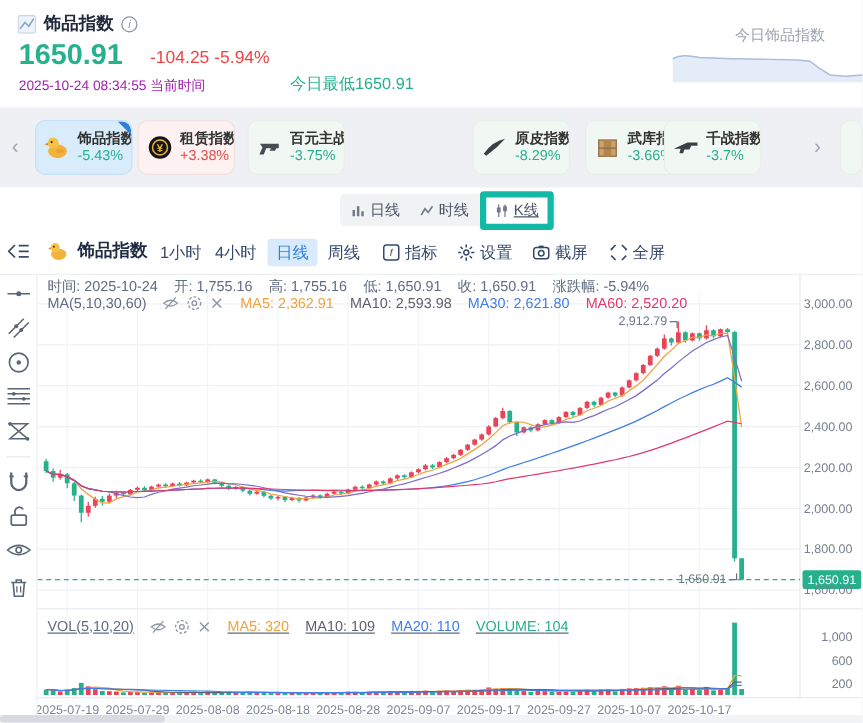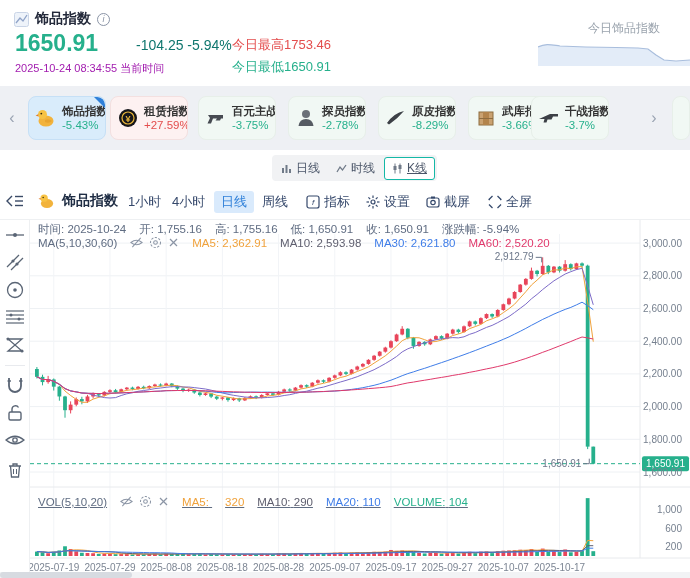--- a/index.html
+++ b/index.html
@@ -5,21 +5,21 @@
   * { margin:0; padding:0; box-sizing:border-box; }
   html,body { width:690px; height:578px; overflow:hidden; background:#eef0f4;
     font-family:"Liberation Sans","DejaVu Sans",sans-serif; color:#333; }
   
   #top-panel { position:absolute; left:0; top:0; width:690px; height:86px; background:#fff; }
   .title-row { position:absolute; left:14px; top:10px; display:flex; align-items:center; gap:6px; }
   .title-row .t { font-size:14px; font-weight:bold; color:#23293a; }
   .info-circ { width:13px; height:13px; border:1px solid #8a94a6; border-radius:50%; color:#8a94a6;
     font-size:9px; line-height:11px; text-align:center; font-style:italic; }
   #big-price { position:absolute; left:15px; top:30px; font-size:23px; font-weight:bold; }
-  #chg { position:absolute; left:136px; top:37px; font-size:14px; color:#0f766e; }
+  #chg { position:absolute; left:120px; top:37px; font-size:14px; color:#ef4444; }
   #dt { position:absolute; left:15px; top:61px; font-size:11px; color:#a21caf; }
   .stat { position:absolute; left:232px; font-size:13px; }
   #spark-label { position:absolute; left:588px; top:20px; font-size:12px; color:#9aa3ad; }
   #sparkline { position:absolute; left:538px; top:38px; }
   
   #cards { position:absolute; left:0; top:90px; width:690px; height:56px; }
   .nav-arrow { position:absolute; top:14px; width:16px; height:28px; color:#9aa3b2; font-size:16px;
     display:flex; align-items:center; justify-content:center; cursor:pointer; }
   .card { position:absolute; top:6px; width:78px; height:44px; border-radius:8px; background:#f1f8f4;
     border:1px solid #e7efe9; display:flex; align-items:center; padding:4px 6px; gap:5px; overflow:hidden; }
@@ -30,21 +30,21 @@
   .card .txt { display:flex; flex-direction:column; line-height:14px; }
   .card .nm { font-size:11.5px; font-weight:bold; color:#333; white-space:nowrap; }
   .card .pc { font-size:11.5px; }
   .icon20 { width:22px; height:22px; flex:none; }
   
   #chart-panel { position:absolute; left:0; top:150px; width:690px; height:428px; background:#fff; }
   #seg { position:absolute; left:272px; top:5px; height:26px; background:#f1f2f4; border-radius:4px;
     display:flex; align-items:center; padding:2px; gap:2px; }
   .seg-btn { display:flex; align-items:center; gap:4px; font-size:12px; color:#4a5568; padding:2px 7px;
     border-radius:3px; cursor:pointer; }
-  .seg-btn.active { background:#fff; border:1px solid #14b8a6;text-decoration:underline; }
+  .seg-btn.active { background:#fff; border:5px solid #14b8a6;text-decoration:underline; }
   #chart-header { position:absolute; left:0; top:34px; width:690px; height:36px; border-bottom:1px solid #eef0f2; }
   #collapse { position:absolute; left:6px; top:10px; cursor:pointer; }
   #ch-title { position:absolute; left:38px; top:8px; display:flex; align-items:center; gap:6px;
     font-size:14px; font-weight:bold; color:#1f2d44; }
   .tab { position:absolute; top:9px; font-size:13px; color:#35486b; cursor:pointer; }
   .tab.active { background:#d9eafc; color:#2f80d9; border-radius:3px; padding:2px 7px; top:7px; }
   .act { position:absolute; top:9px; display:flex; align-items:center; gap:4px; font-size:13px;
     color:#35486b; cursor:pointer; }
   
   #draw-toolbar { position:absolute; left:0; top:70px; width:30px; height:358px; border-right:1px solid #eef0f2; }
@@ -68,23 +68,20 @@
     <svg class="abs-ic" width="15" height="15" viewBox="0 0 15 15">
       <rect x="0.5" y="0.5" width="14" height="14" rx="2" fill="#eef3fa" stroke="#c9d4e6"></rect>
       <path d="M2,11 L6,6 L9,9 L13,3" stroke="#8fa3c8" fill="none" stroke-width="1.3"></path>
     </svg>
     <span class="t">饰品指数</span>
     <span class="info-circ">i</span>
   </div>
   <div id="big-price" style="color: rgb(38, 176, 140);">1650.91</div>
   <div id="chg">-104.25 -5.94%</div>
   <div id="dt">2025-10-24 08:34:55 当前时间</div>
-  <div class="stat" style="top:36px;">
-    <span style="color: rgb(227, 77, 77);">今日最高</span><span style="color: rgb(227, 77, 77);">1753.46</span>
-  </div>
   <div class="stat" style="top:58px;text-align:center;">
     <span style="color: rgb(38, 176, 140);">今日最低</span><span style="color: rgb(38, 176, 140);">1650.91</span>
   </div>
   <div id="spark-label">今日饰品指数</div>
   <svg id="sparkline" width="152" height="28" viewBox="0 0 152 28">
     <path d="M0,9 C8,5 14,7 22,8 L48,9 L78,9.5 L100,10 L110,11 L118,17 L126,22 L138,23 L152,22 L152,28 L0,28 Z" fill="#e3ecf8"></path>
     <path d="M0,9 C8,5 14,7 22,8 L48,9 L78,9.5 L100,10 L110,11 L118,17 L126,22 L138,23 L152,22" fill="none" stroke="#a9bedd" stroke-width="1.2"></path>
   </svg>
 </div>
 
@@ -107,44 +104,34 @@
   </div>
 
   <div class="card up" style="left:110px;">
     <svg class="icon20" viewBox="0 0 22 22">
       <circle cx="11" cy="11" r="9" fill="#16161a"></circle>
       <circle cx="11" cy="11" r="6" fill="none" stroke="#e8b53a" stroke-width="1.2"></circle>
       <text x="11" y="14.5" font-size="9" font-weight="bold" fill="#e8b53a" text-anchor="middle">¥</text>
     </svg>
     <div class="txt">
         <span class="nm">租赁指数</span>
-      <span class="pc" style="color: rgb(227, 77, 77);">+27.59%</span>
+      <span class="pc" style="color: rgb(227, 77, 77);">+3.38%</span>
       </div>
   </div>
 
   <div class="card" style="left:198px;">
     <svg class="icon20" viewBox="0 0 22 22">
       <path d="M3,8 h15 v3.5 h-2 l-1,2 h-4.5 l1.5,-2 h-4 l-2,5 h-3.5 l2.5,-5.5 z" fill="#474b52"></path>
     </svg>
     <div class="txt">
         <span class="nm">百元主战</span>
       <span class="pc" style="color: rgb(38, 176, 140);">-3.75%</span>
       </div>
   </div>
 
-  <div class="card" style="left:288px;">
-    <svg class="icon20" viewBox="0 0 22 22">
-      <circle cx="11" cy="7" r="4" fill="#6b7078"></circle>
-      <path d="M3.5,19 q1,-7 7.5,-7 q6.5,0 7.5,7 z" fill="#565b63"></path>
-    </svg>
-    <div class="txt">
-        <span class="nm">探员指数</span>
-      <span class="pc" style="color: rgb(38, 176, 140);">-2.78%</span>
-      </div>
-  </div>
 
   <div class="card" style="left:378px;">
     <svg class="icon20" viewBox="0 0 22 22">
       <path d="M2,16 Q9,6 19,4 Q13,11 6,16 L4,17.5 Z" fill="#3c4046"></path>
     </svg>
     <div class="txt">
         <span class="nm">原皮指数</span>
       <span class="pc" style="color: rgb(38, 176, 140);">-8.29%</span>
       </div>
   </div>
@@ -727,22 +714,22 @@
             <circle cx="7" cy="7" r="2" fill="none" stroke="#8b95a5" stroke-width="1.1"></circle>
             <circle cx="7" cy="7" r="5.4" fill="none" stroke="#8b95a5" stroke-width="1.1" stroke-dasharray="2.4,1.6"></circle>
           </svg>
         <svg width="11" height="11" viewBox="0 0 11 11">
             <g stroke="#8b95a5" stroke-width="1.2">
               <line x1="2" y1="2" x2="9" y2="9"></line>
               <line x1="9" y1="2" x2="2" y2="9"></line>
             </g>
           </svg>
       </span>
-      <span><span style="color: rgb(240, 162, 60);">MA5:</span> <span style="color: rgb(240, 162, 60); margin-left: 13px;">320</span></span>
-      <span><span style="color: rgb(94, 94, 110);">MA10:</span> <span style="color: rgb(94, 94, 110);">290</span></span>
+      <span><span style="color: rgb(240, 162, 60);">MA5:</span> <span style="color: rgb(240, 162, 60);">320</span></span>
+      <span><span style="color: rgb(94, 94, 110);">MA10:</span> <span style="color: rgb(94, 94, 110);">109</span></span>
       <span><span style="color: rgb(63, 125, 232);">MA20:</span> <span style="color: rgb(63, 125, 232);">110</span></span>
       <span><span style="color: rgb(38, 176, 140);">VOLUME:</span> <span style="color: rgb(38, 176, 140);">104</span></span>
     </div>
   </div>
 </div>
 
 <div id="scroll-track">
   <div id="scroll-thumb"></div>
 </div>
 

